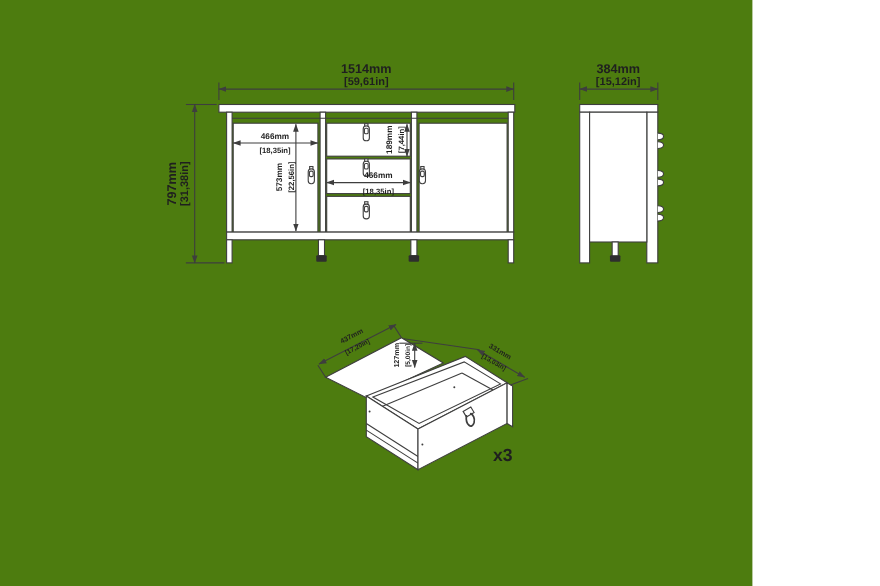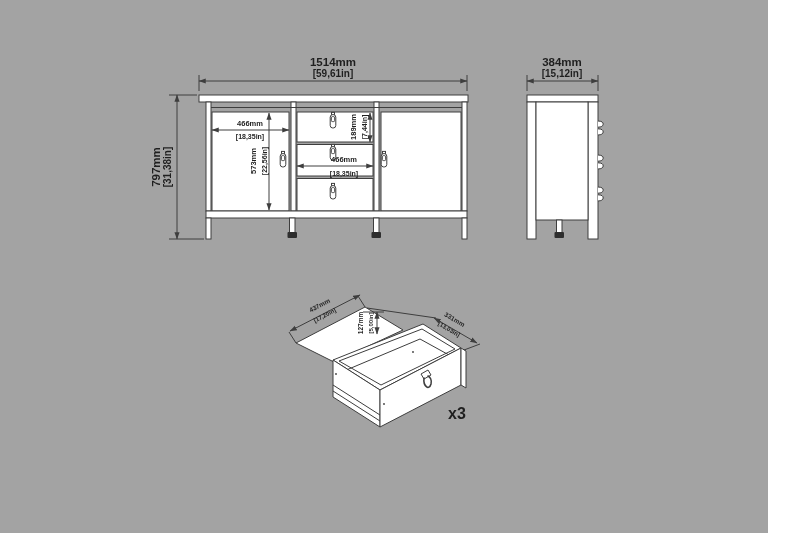--- a/index.html
+++ b/index.html
@@ -1,16 +1,16 @@
 <!DOCTYPE html>
 <html><head>
 <meta charset="utf-8">
 <style>
   html,body{margin:0;padding:0;background:#ffffff;}
-  .stage{width:768px;height:533px;background:#a3a3a3;position:relative;overflow:hidden;}
+  .stage{width:684px;height:533px;background:#4d7c0f;position:relative;overflow:hidden;}
   svg{display:block;}
   svg text{font-family:"Liberation Sans",sans-serif;font-weight:bold;fill:#1f1f1f;text-anchor:middle;}
   .ln{stroke:#3e3e3e;stroke-width:1;fill:none;}
   .wf{fill:#ffffff;}
   .dk{fill:#2e2e2e;stroke:none;}
   .dim{stroke:#3e3e3e;stroke-width:1;fill:none;}
   .t-lg{font-size:11.5px;}
   .t-md{font-size:10px;}
   .t-sm{font-size:7.5px;}
   .t-xs{font-size:7px;}

